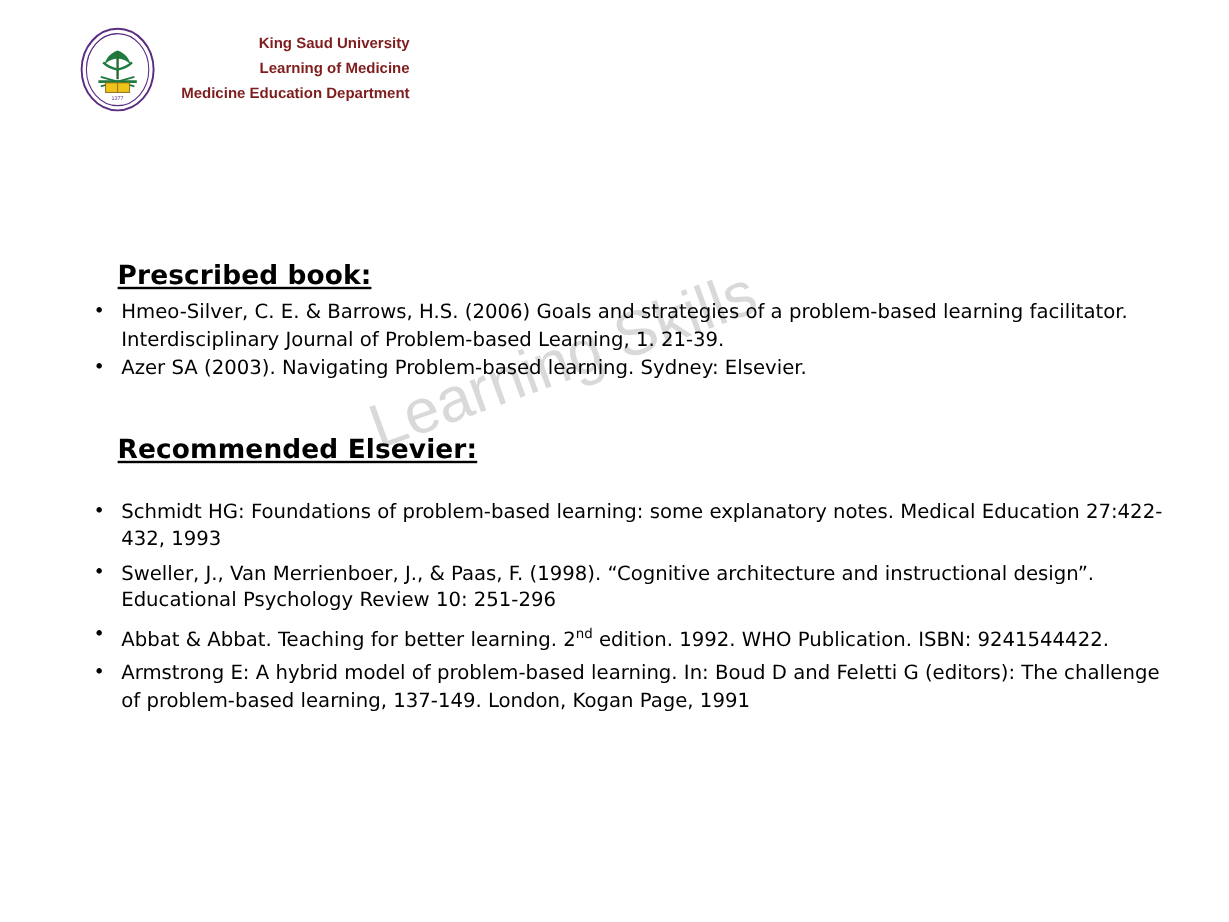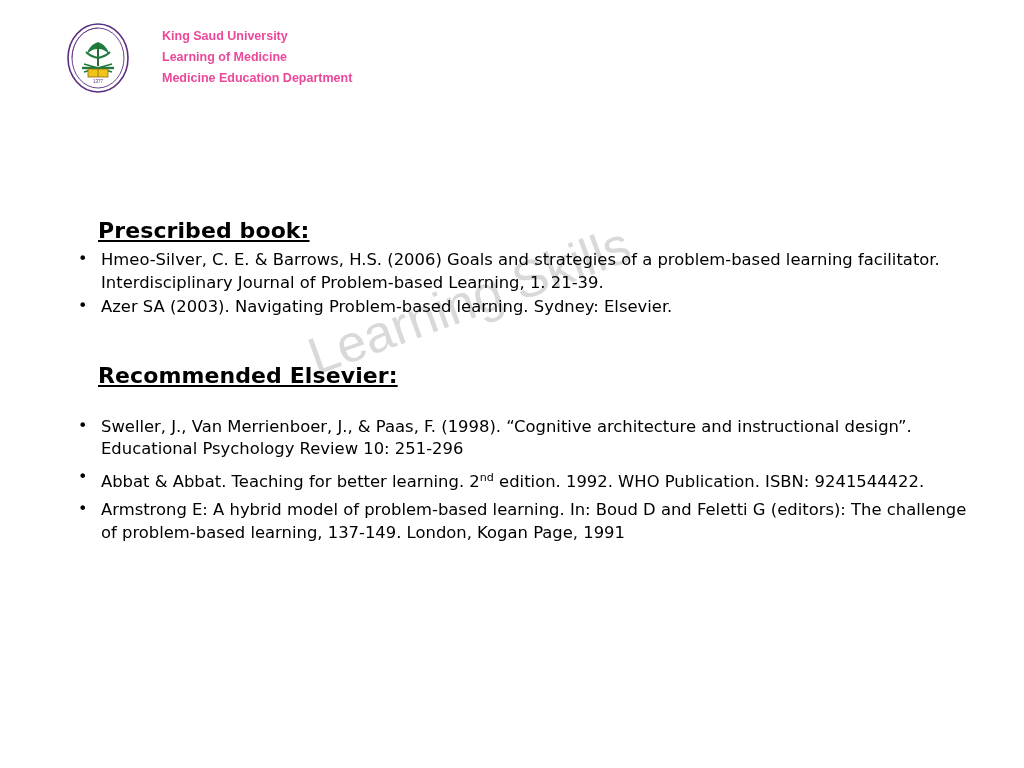--- a/index.html
+++ b/index.html
@@ -26,27 +26,28 @@
   }
   .logo {
     width: 72px;
     height: 72px;
     position: relative;
     flex: 0 0 auto;
   }
   .logo svg { display: block; }
 
   .header-text {
-    margin-left: 28px;
+    margin-left: 17px;
     margin-top: 4px;
     font-family: "Liberation Sans", sans-serif;
     font-weight: bold;
     font-size: 12.5px;
     line-height: 21px;
-    color: #ec4899;
+    color: #7f1d1d;
+    text-align: right;
   }
 
   
   .watermark {
     position: absolute;
     left: 300px;
     top: 330px;
     font-family: "Liberation Sans", sans-serif;
     font-size: 52px;
     color: #d9d9d9;
@@ -145,19 +146,20 @@
   <h2 class="section-title">Prescribed book:</h2>
 
   <ul class="refs">
     <li>Hmeo-Silver, C. E. &amp; Barrows, H.S. (2006) Goals and strategies of a problem-based learning facilitator. Interdisciplinary Journal of Problem-based Learning, 1. 21-39.</li>
     <li>Azer SA (2003). Navigating Problem-based learning. Sydney: Elsevier.</li>
   </ul>
 
   <h2 class="section-title second">Recommended Elsevier:</h2>
 
   <ul class="refs spaced">
+    <li>Schmidt HG: Foundations of problem-based learning: some explanatory notes. Medical Education 27:422-432, 1993</li>
     <li>Sweller, J., Van Merrienboer, J., &amp; Paas, F. (1998). “Cognitive architecture and instructional design”. Educational Psychology Review 10: 251-296</li>
     <li>
       <span>Abbat &amp; Abbat. Teaching for better learning. 2</span><sup>nd</sup><span> edition. 1992. WHO Publication.  ISBN: 9241544422.</span>
     </li>
     <li>Armstrong E: A hybrid model of problem-based learning. In: Boud D and Feletti G (editors): The challenge of problem-based learning, 137-149. London, Kogan Page, 1991</li>
   </ul>
 </div>
 
 </body></html>

